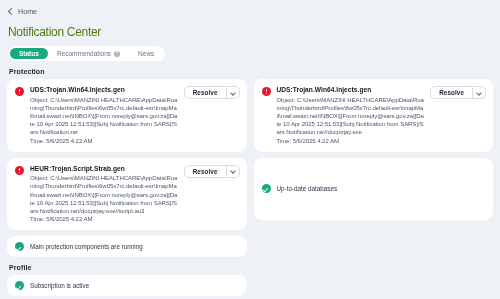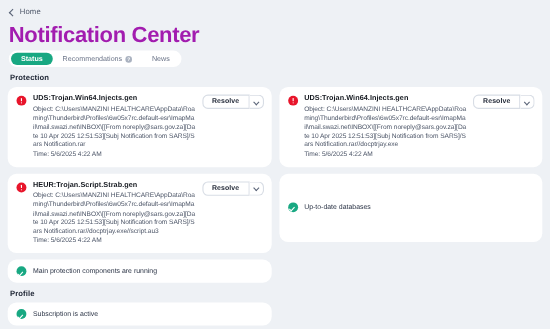--- a/index.html
+++ b/index.html
@@ -48,24 +48,24 @@
     transform: rotate(45deg);
   }
   .breadcrumb-label {
     font-size: 7px;
     color: #4d5668;
     letter-spacing: 0.1px;
   }
 
   
   .page-title {
-    font-size: 20px;
-    font-weight: bold;
+    font-size: 12px;
+    font-weight: normal;
     letter-spacing: -0.3px;
-    color: #a21caf;
+    color: #4d7c0f;
     margin: 5px 0 0 1px;
     line-height: 20px;
   }
 
   
   .tabbar {
     margin: 4px 0 0 1px;
     background: #ffffff;
     border-radius: 8px;
     display: inline-flex;

